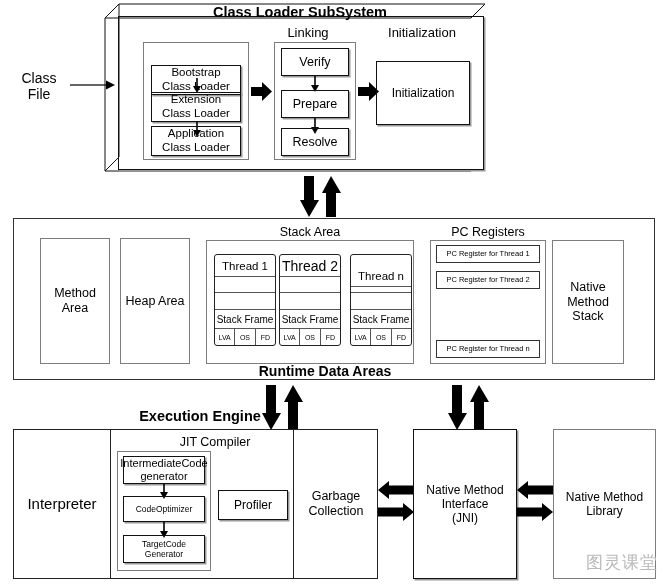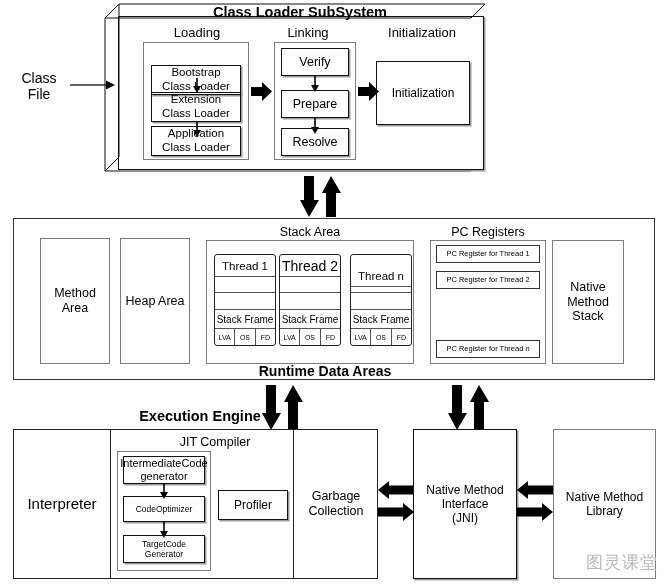--- a/index.html
+++ b/index.html
@@ -120,21 +120,20 @@
       <polygon points="1,16 15,2 381,2 367,16" fill="none" stroke="#111" stroke-width="1"></polygon>
 
       <line x1="1" y1="169" x2="367" y2="169" stroke="#111" stroke-width="1"></line>
     </svg>
   </div>
 
   <div id="cls-panel"></div>
 
   <div class="title-bold" style="left:180px; top:4px; width:240px; font-size:14.5px;">Class Loader SubSystem</div>
 
-  <div class="lbl" style="left:142px; top:26px; width:110px; font-size:13px;">Loading</div>
   <div class="lbl" style="left:258px; top:26px; width:100px; font-size:13px;">Linking</div>
   <div class="lbl" style="left:367px; top:26px; width:110px; font-size:13px;">Initialization</div>
 
   <div class="box plain-gray" style="left:143px; top:42px; width:106px; height:118px;"></div>
 
   <div class="box shadowed" style="left:151px; top:48px; width:90px; height:30px;margin-top:17px;">
     <div class="centered-text" style="font-size:11.5px;">Bootstrap
 Class Loader</div>
   </div>
   <svg class="arrow-svg" style="left:191px; top:78px;" width="12" height="15">

